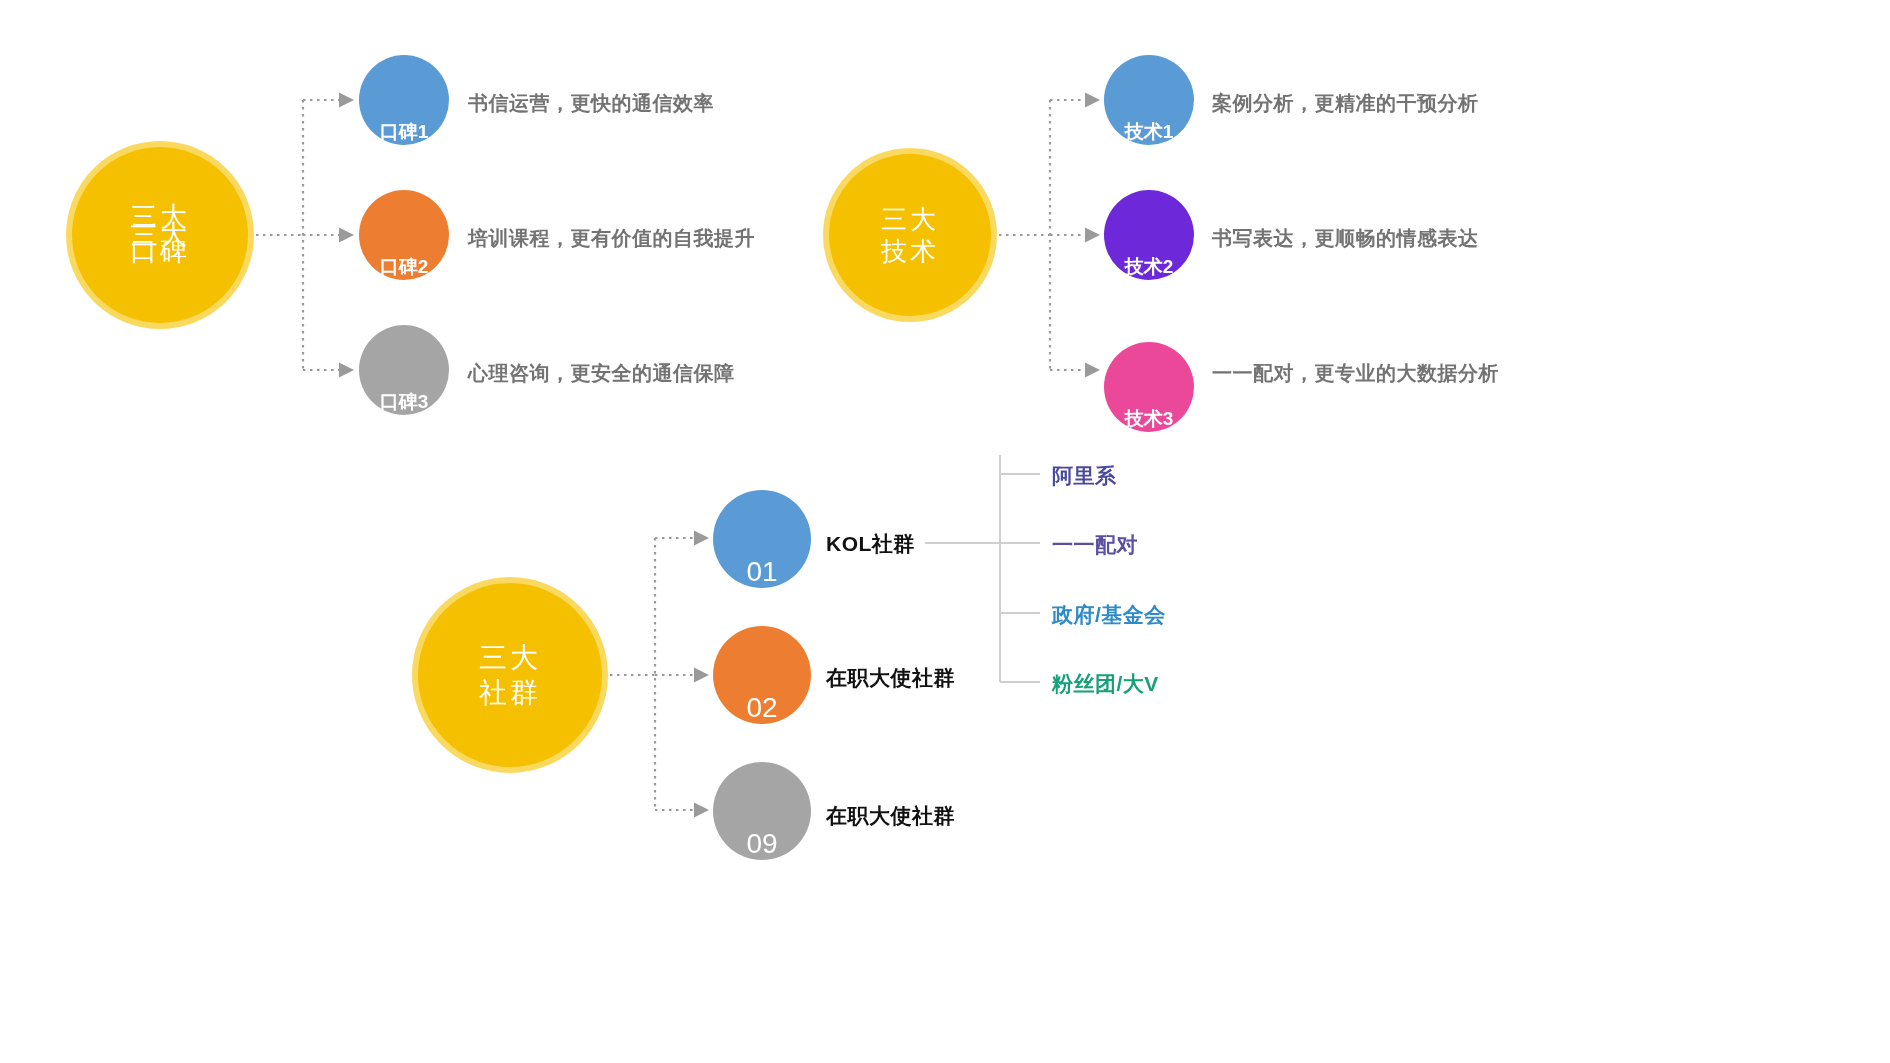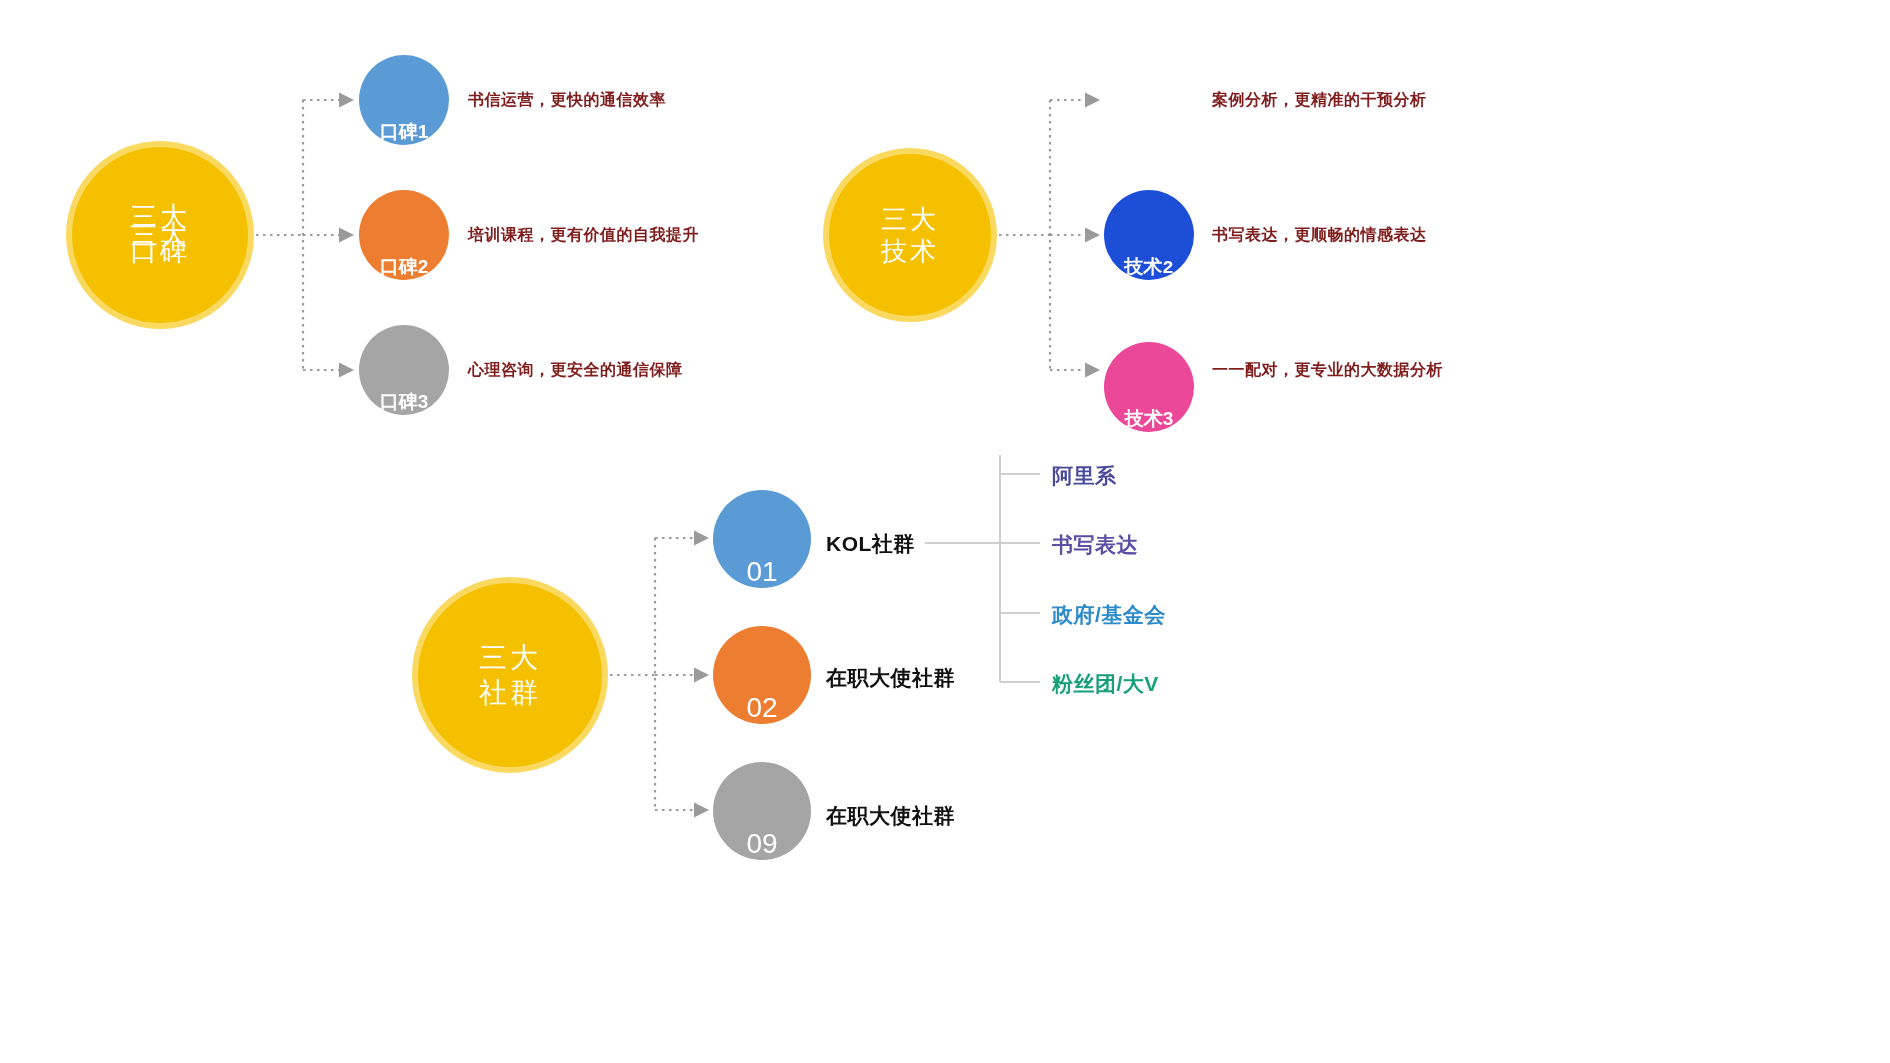--- a/index.html
+++ b/index.html
@@ -24,22 +24,22 @@
   }
   .hub .htxt{white-space:pre-line;}
 
   .node{
     position:absolute;border-radius:50%;
     display:flex;align-items:flex-end;justify-content:center;
     color:#ffffff;text-align:center;box-sizing:border-box;
   }
 
   .desc{
-    position:absolute;color:#7f1d1d;
-    font-size:16px;font-weight:600;white-space:nowrap;
+    position:absolute;color:#737373;
+    font-size:20px;font-weight:600;white-space:nowrap;
     letter-spacing:0.5px;
   }
 
   .sublabel{
     position:absolute;white-space:nowrap;
     font-size:21px;font-weight:bold;letter-spacing:0.5px;padding-left:6px;
   }
 
   .midlabel{
     position:absolute;color:#111111;white-space:nowrap;
@@ -124,23 +124,26 @@
               border:6px solid #FAD961;"></div>
   <div style="position:absolute;left:823px;top:148px;width:174px;height:174px;
               display:flex;align-items:center;justify-content:center;pointer-events:none;
               color:#fff;font-size:26px;line-height:1.25;letter-spacing:3px;text-align:center;">
     <div>
       <div>三大</div>
       <div>技术</div>
     </div>
   </div>
 
+  <div class="node" style="left:1104px;top:55px;width:90px;height:90px;background:#5B9BD5;font-size:19px;font-weight:bold;">
+    <span>技术1</span>
+  </div>
   <div class="desc" style="left:1212px;top:90px;">案例分析，更精准的干预分析</div>
 
-  <div class="node" style="left:1104px;top:190px;width:90px;height:90px;background:#1d4ed8;font-size:19px;font-weight:bold;font-family:Liberation Mono, monospace;">
+  <div class="node" style="left:1104px;top:190px;width:90px;height:90px;background:#6d28d9;font-size:19px;font-weight:bold;">
     <span>技术2</span>
   </div>
   <div class="desc" style="left:1212px;top:225px;">书写表达，更顺畅的情感表达</div>
 
   <div class="node" style="left:1104px;top:342px;width:90px;height:90px;background:#ec4899;font-size:19px;font-weight:bold;">
     <span>技术3</span>
   </div>
   <div class="desc" style="left:1212px;top:360px;">一一配对，更专业的大数据分析</div>
 
   <div class="hub" style="left:412px;top:577px;width:196px;height:196px;background:#F5C000;
@@ -163,17 +166,17 @@
     <span>02</span>
   </div>
   <div class="midlabel" style="left:826px;top:664px;">在职大使社群</div>
 
   <div class="node" style="left:713px;top:762px;width:98px;height:98px;background:#A5A5A5;font-size:28px;">
     <span>09</span>
   </div>
   <div class="midlabel" style="left:826px;top:802px;">在职大使社群</div>
 
   <div class="sublabel" style="left:1046px;top:462px;color:#4A4A9C;">阿里系</div>
-  <div class="sublabel" style="left:1046px;top:531px;color:#5A4FA3;">书写表达</div>
+  <div class="sublabel" style="left:1046px;top:531px;color:#5A4FA3;">一一配对</div>
   <div class="sublabel" style="left:1046px;top:601px;color:#2E8BC9;">政府/基金会</div>
   <div class="sublabel" style="left:1046px;top:670px;color:#18A07A;">粉丝团/大V</div>
 
 </div>
 
 </body></html>

